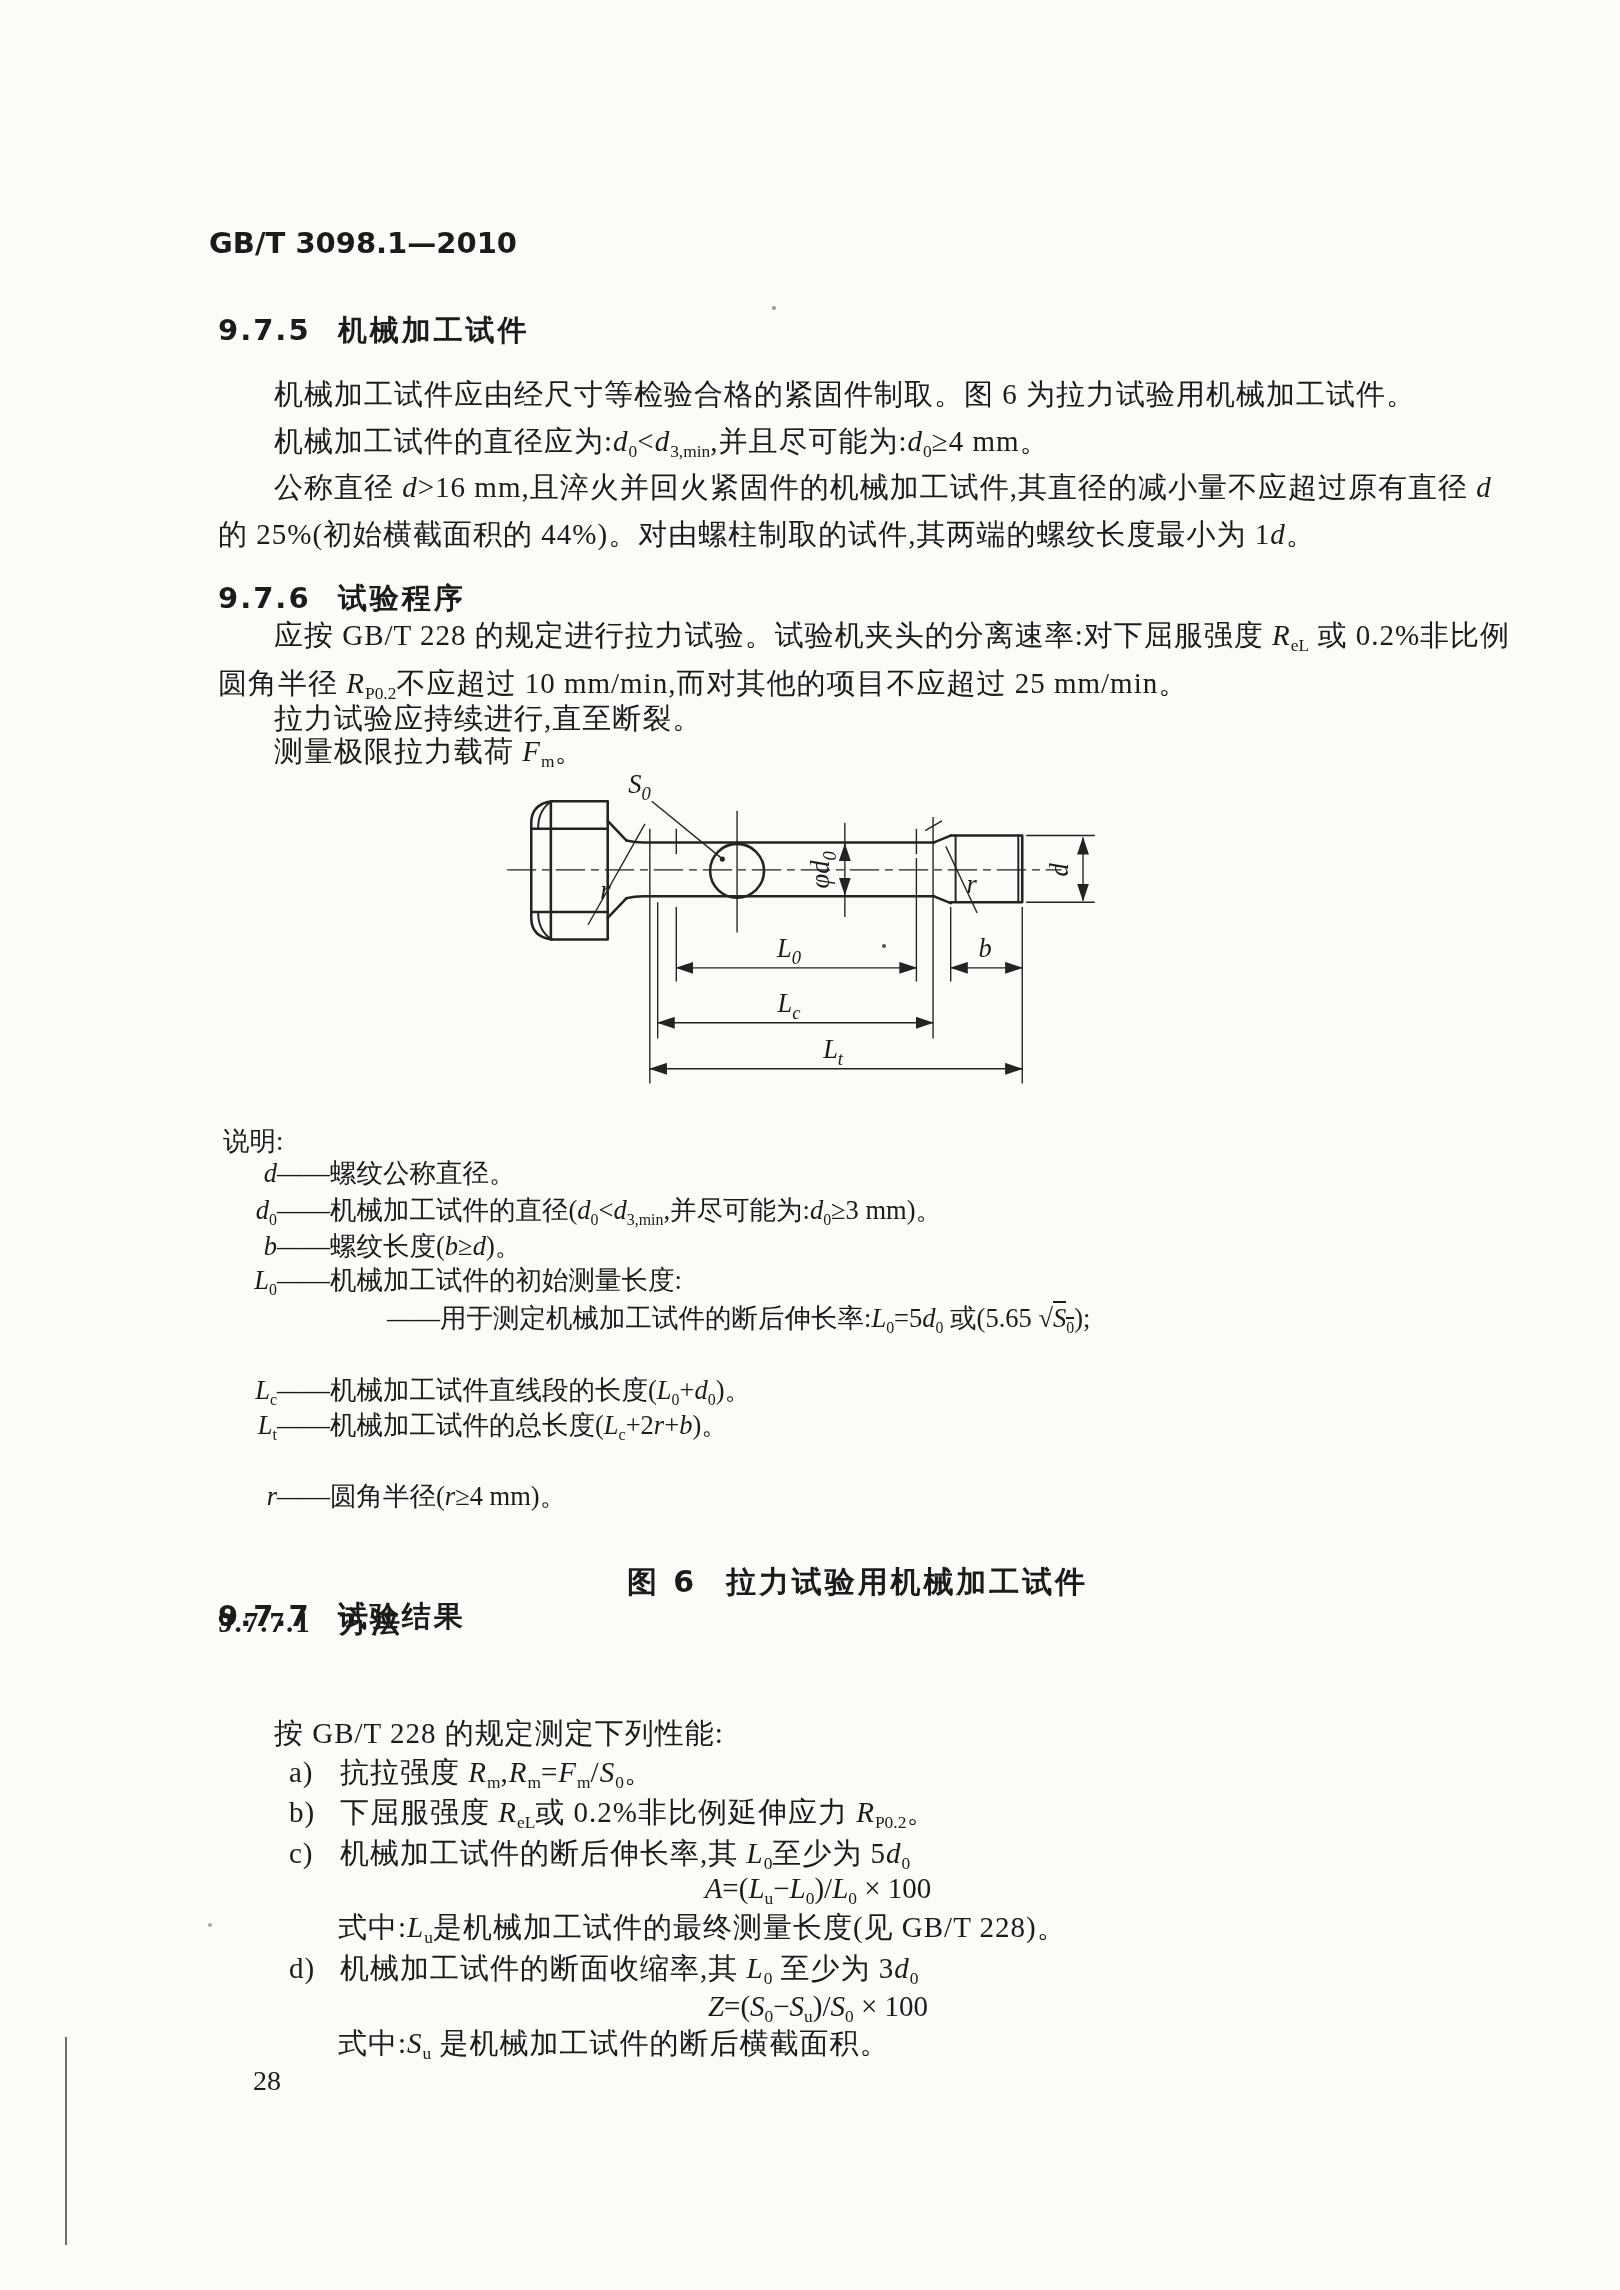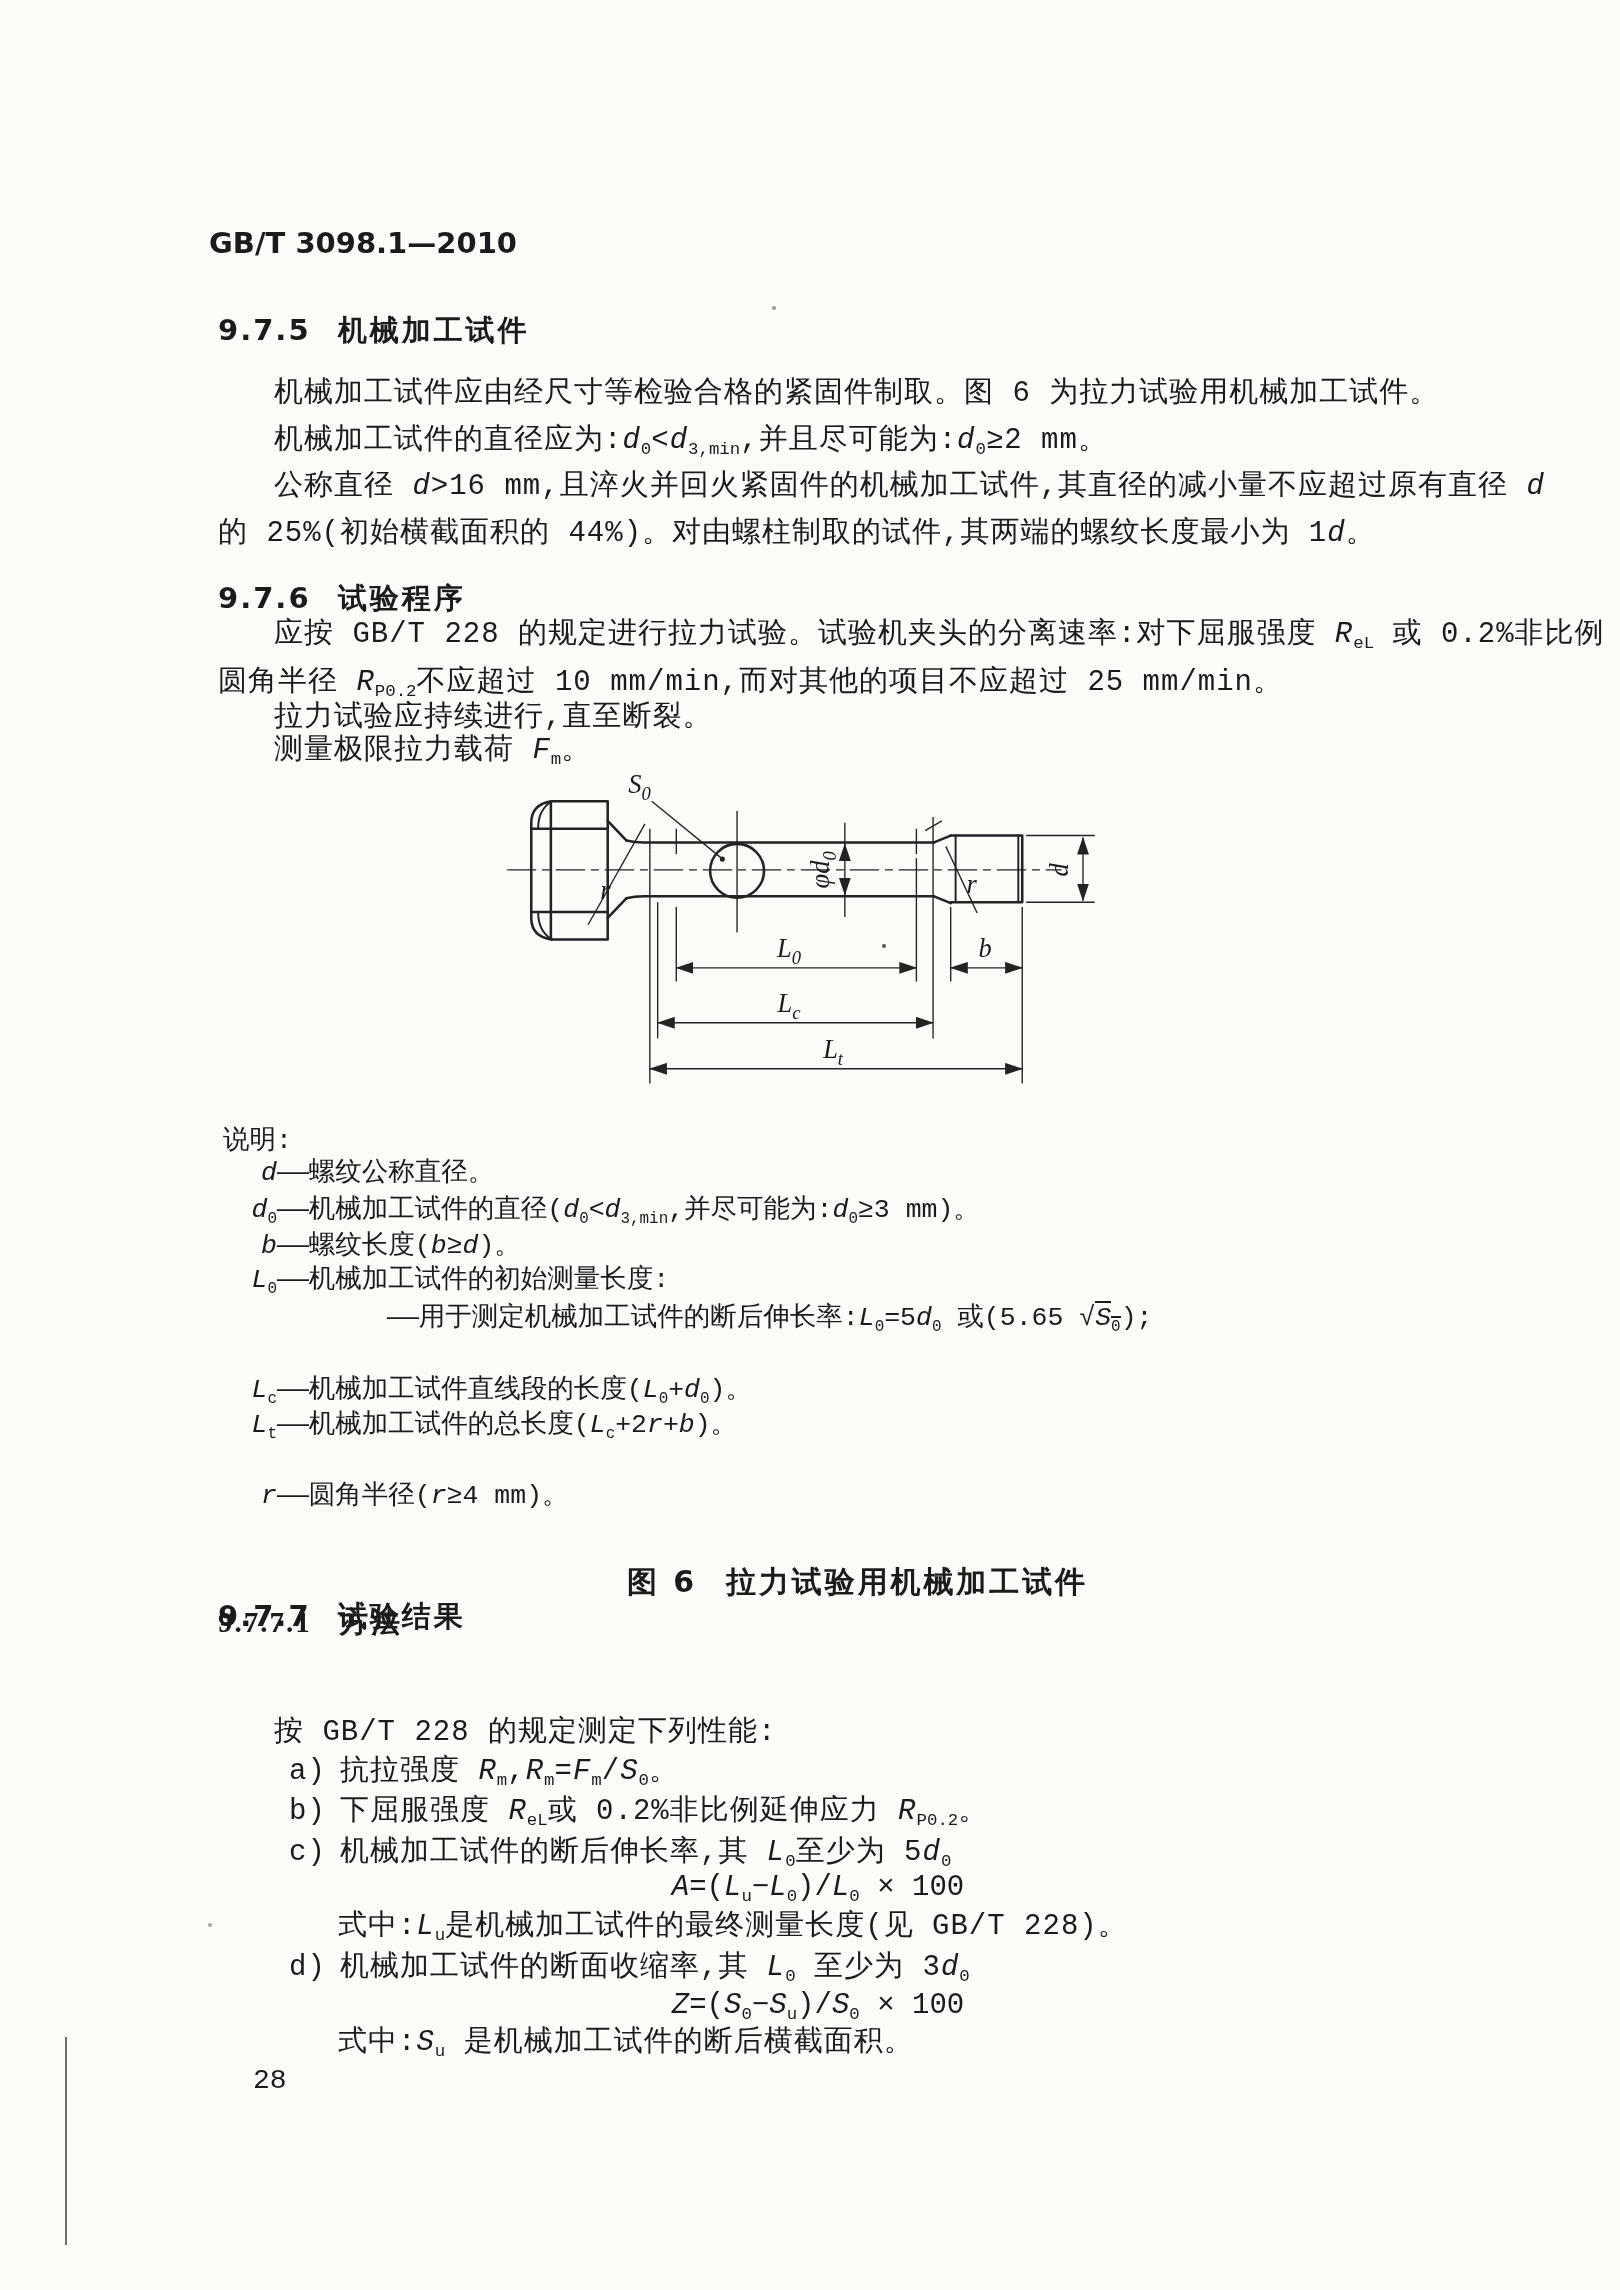--- a/index.html
+++ b/index.html
@@ -1,19 +1,19 @@
 <!DOCTYPE html>
 <html><head>
 <meta charset="utf-8">
 <title>GB/T 3098.1—2010</title>
 <style>
   html,body{margin:0;padding:0;background:#d9d9d6;}
   .page{position:relative;width:1620px;height:2291px;margin:0 auto;background:#fbfbf8;
         font-family:"Liberation Serif","DejaVu Serif",serif;color:#1b1b1b;overflow:hidden;}
-  .ln{position:absolute;white-space:nowrap;font-size:29px;line-height:1.25;font-family:Liberation Mono, monospace;}
+  .ln{position:absolute;white-space:nowrap;font-size:29px;line-height:1.25;}
   .hd{font-family:"DejaVu Sans","Liberation Sans",sans-serif;font-weight:bold;font-size:29px;}
   .hd .num{letter-spacing:2px;}
   .hd .ttl{margin-left:27.4px;letter-spacing:2.9px;}
   .body-ls{letter-spacing:1px;}
   .legend{font-size:26.5px;}
   .lsym{display:inline-block;width:73px;text-align:right;}
   .caption{font-family:"DejaVu Sans","Liberation Sans",sans-serif;font-weight:bold;font-size:30px;letter-spacing:2.9px;margin-top:32px;}
   .center-line{left:176px;width:1284px;text-align:center;}
   .itm-label{display:inline-block;width:51px;}
   
@@ -40,21 +40,21 @@
 <div class="page">
 
   <div class="ln hd" style="left:209px;top:225px;">
     <span>GB/T 3098.1—2010</span>
   </div>
 
   <div class="ln hd" style="left:218px;top:312px;">
     <span class="num">9.7.5</span><span class="ttl">机械加工试件</span>
   </div>
   <div class="ln body-ls" style="left:274px;top:376px;"><span class="r-p">机械加工试件应由经尺寸等检验合格的紧固件制取。图 6 为拉力试验用机械加工试件。</span></div>
-  <div class="ln body-ls" style="left:274px;top:423px;"><span class="r-p">机械加工试件的直径应为:</span><span class="r-i">d</span><span class="r-s">0</span><span class="r-p">&lt;</span><span class="r-i">d</span><span class="r-s">3,min</span><span class="r-p">,并且尽可能为:</span><span class="r-i">d</span><span class="r-s">0</span><span class="r-p">≥2 mm。</span></div>
+  <div class="ln body-ls" style="left:274px;top:423px;"><span class="r-p">机械加工试件的直径应为:</span><span class="r-i">d</span><span class="r-s">0</span><span class="r-p">&lt;</span><span class="r-i">d</span><span class="r-s">3,min</span><span class="r-p">,并且尽可能为:</span><span class="r-i">d</span><span class="r-s">0</span><span class="r-p">≥4 mm。</span></div>
   <div class="ln body-ls" style="left:274px;top:469px;"><span class="r-p">公称直径 </span><span class="r-i">d</span><span class="r-p">&gt;16 mm,且淬火并回火紧固件的机械加工试件,其直径的减小量不应超过原有直径 </span><span class="r-i">d</span></div>
   <div class="ln body-ls" style="left:218px;top:516px;text-align:right;"><span class="r-p">的 25%(初始横截面积的 44%)。对由螺柱制取的试件,其两端的螺纹长度最小为 1</span><span class="r-i">d</span><span class="r-p">。</span></div>
 
   <div class="ln hd" style="left:218px;top:580px;">
     <span class="num">9.7.6</span><span class="ttl">试验程序</span>
   </div>
   <div class="ln body-ls" style="left:274px;top:617px;"><span class="r-p">应按 GB/T 228 的规定进行拉力试验。试验机夹头的分离速率:对下屈服强度 </span><span class="r-i">R</span><span class="r-s">eL</span><span class="r-p"> 或 0.2%非比例</span></div>
   <div class="ln body-ls" style="left:218px;top:665px;"><span class="r-p">圆角半径 </span><span class="r-i">R</span><span class="r-s">P0.2</span><span class="r-p">不应超过 10 mm/min,而对其他的项目不应超过 25 mm/min。</span></div>
   <div class="ln body-ls" style="left:274px;top:700px;"><span class="r-p">拉力试验应持续进行,直至断裂。</span></div>
   <div class="ln body-ls" style="left:274px;top:733px;"><span class="r-p">测量极限拉力载荷 </span><span class="r-i">F</span><span class="r-s">m</span><span class="r-p">。</span></div>

